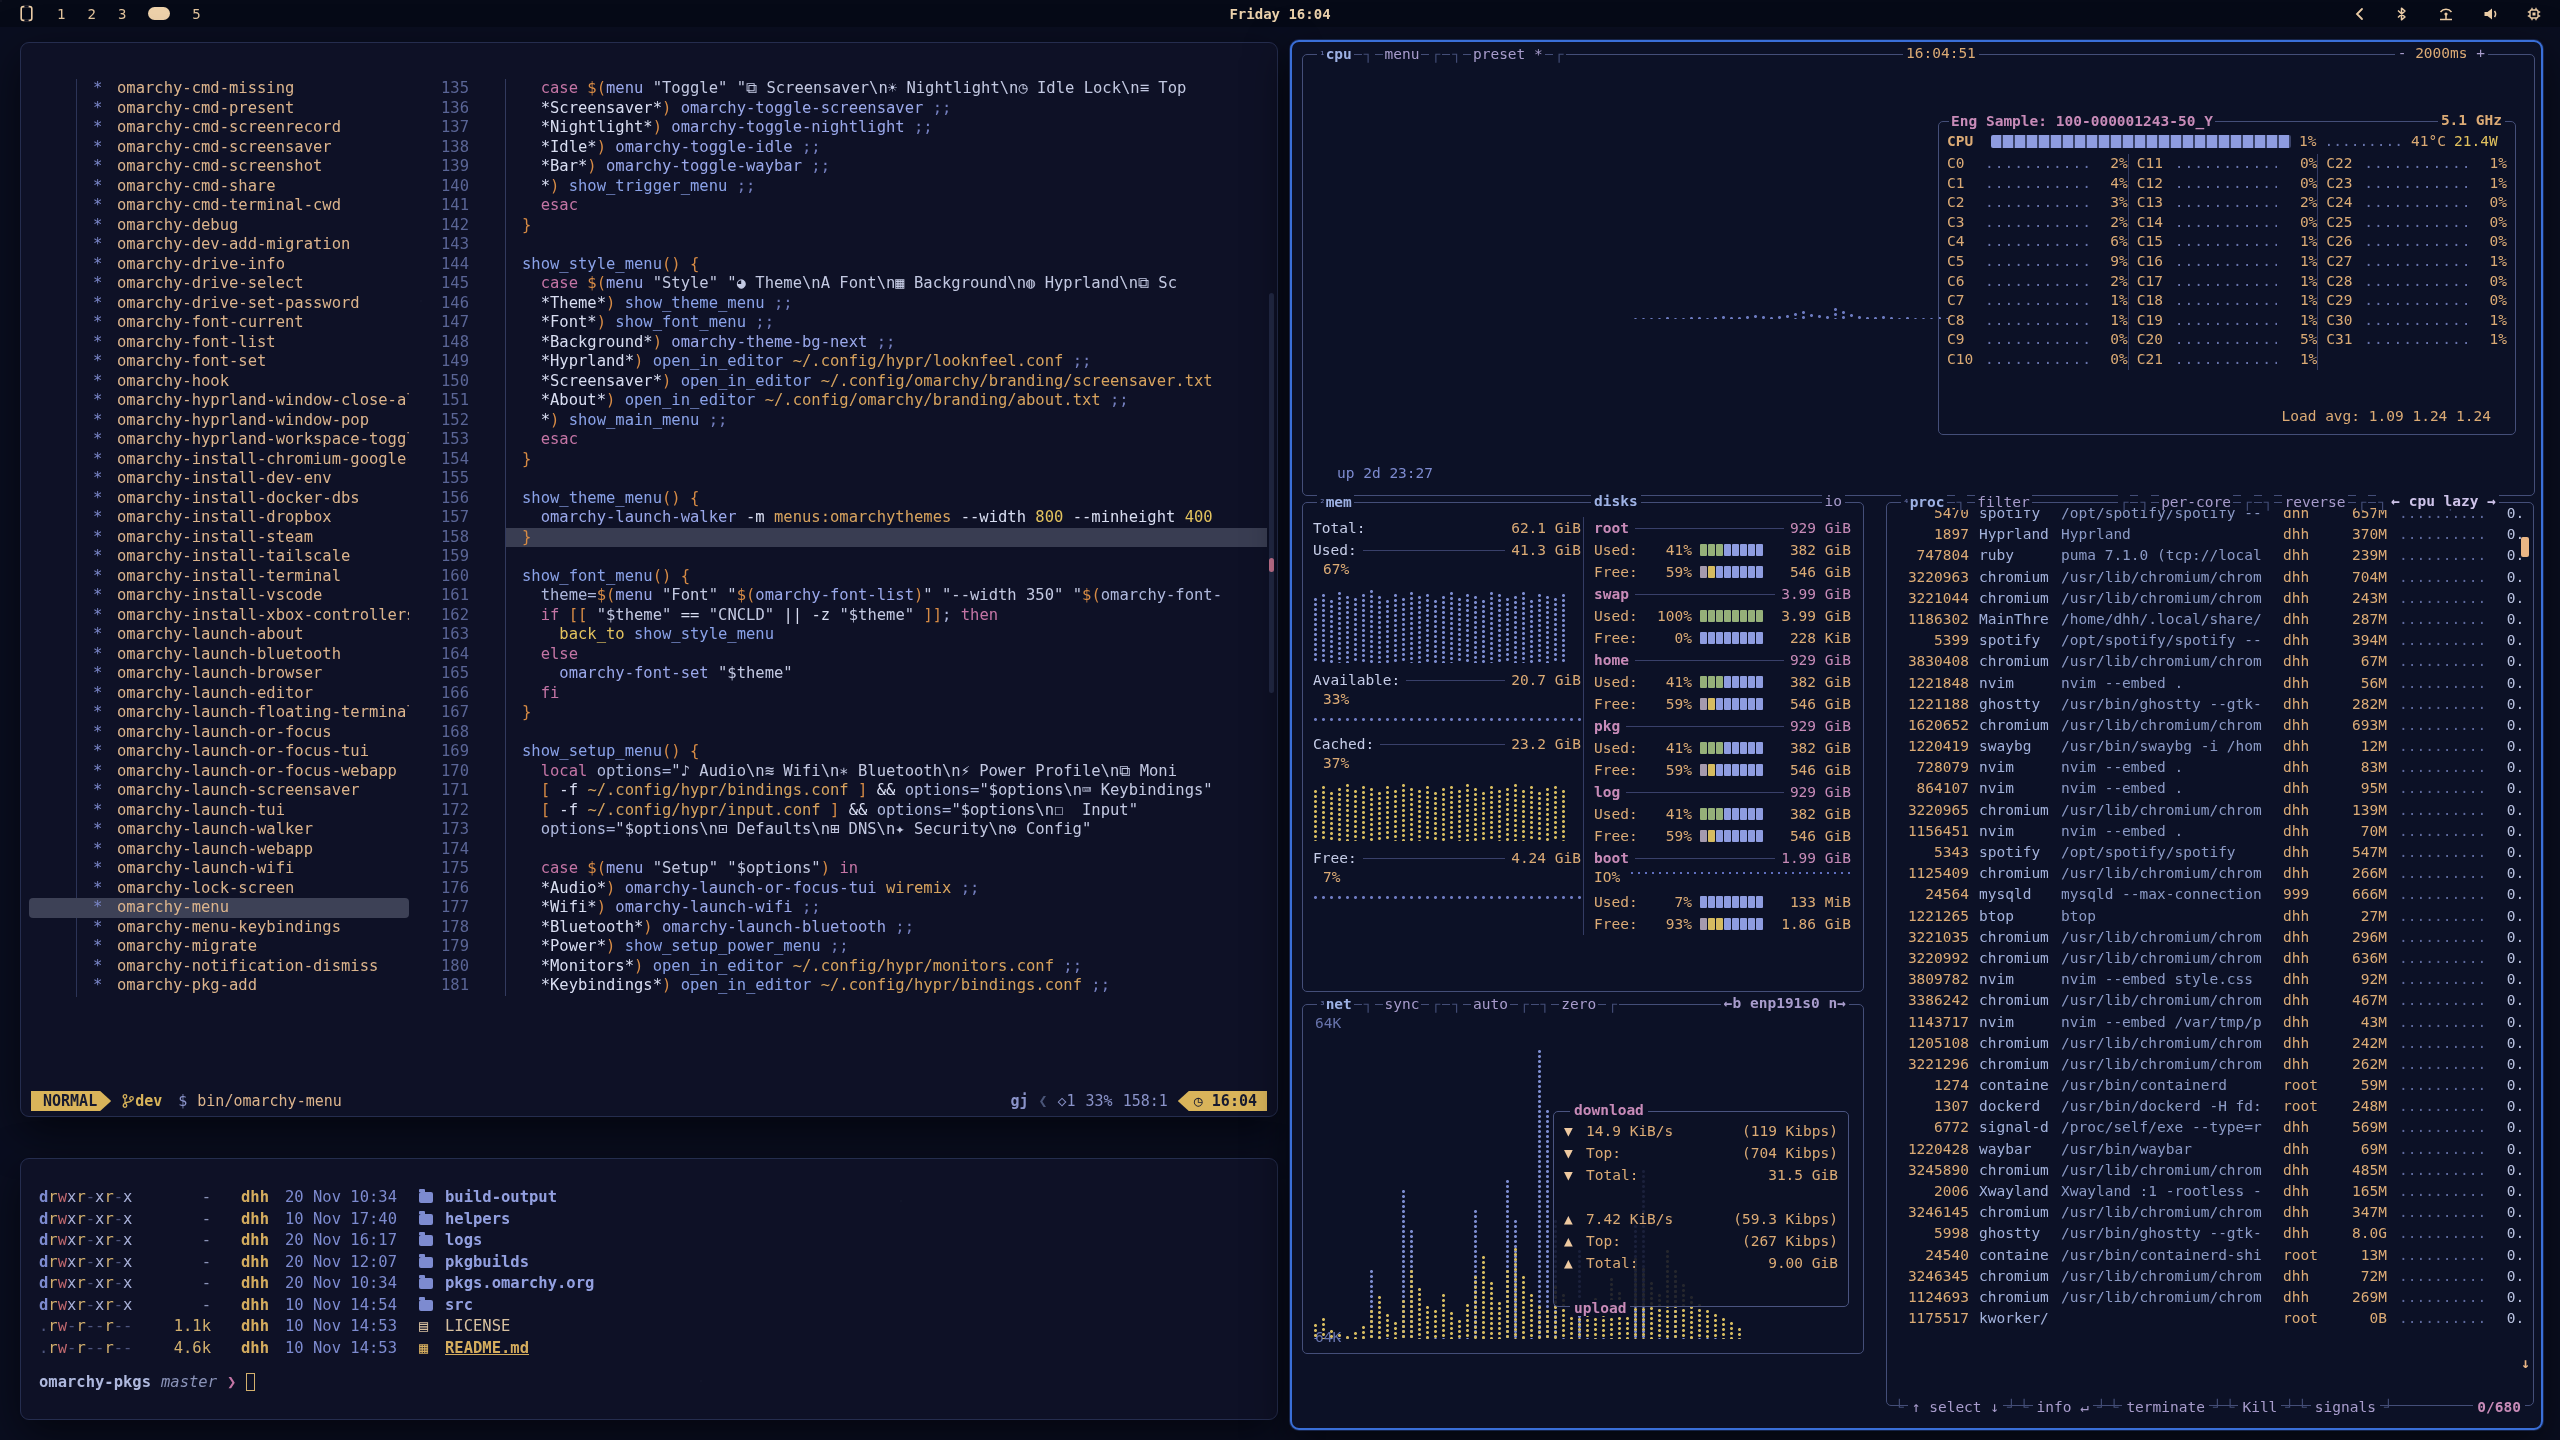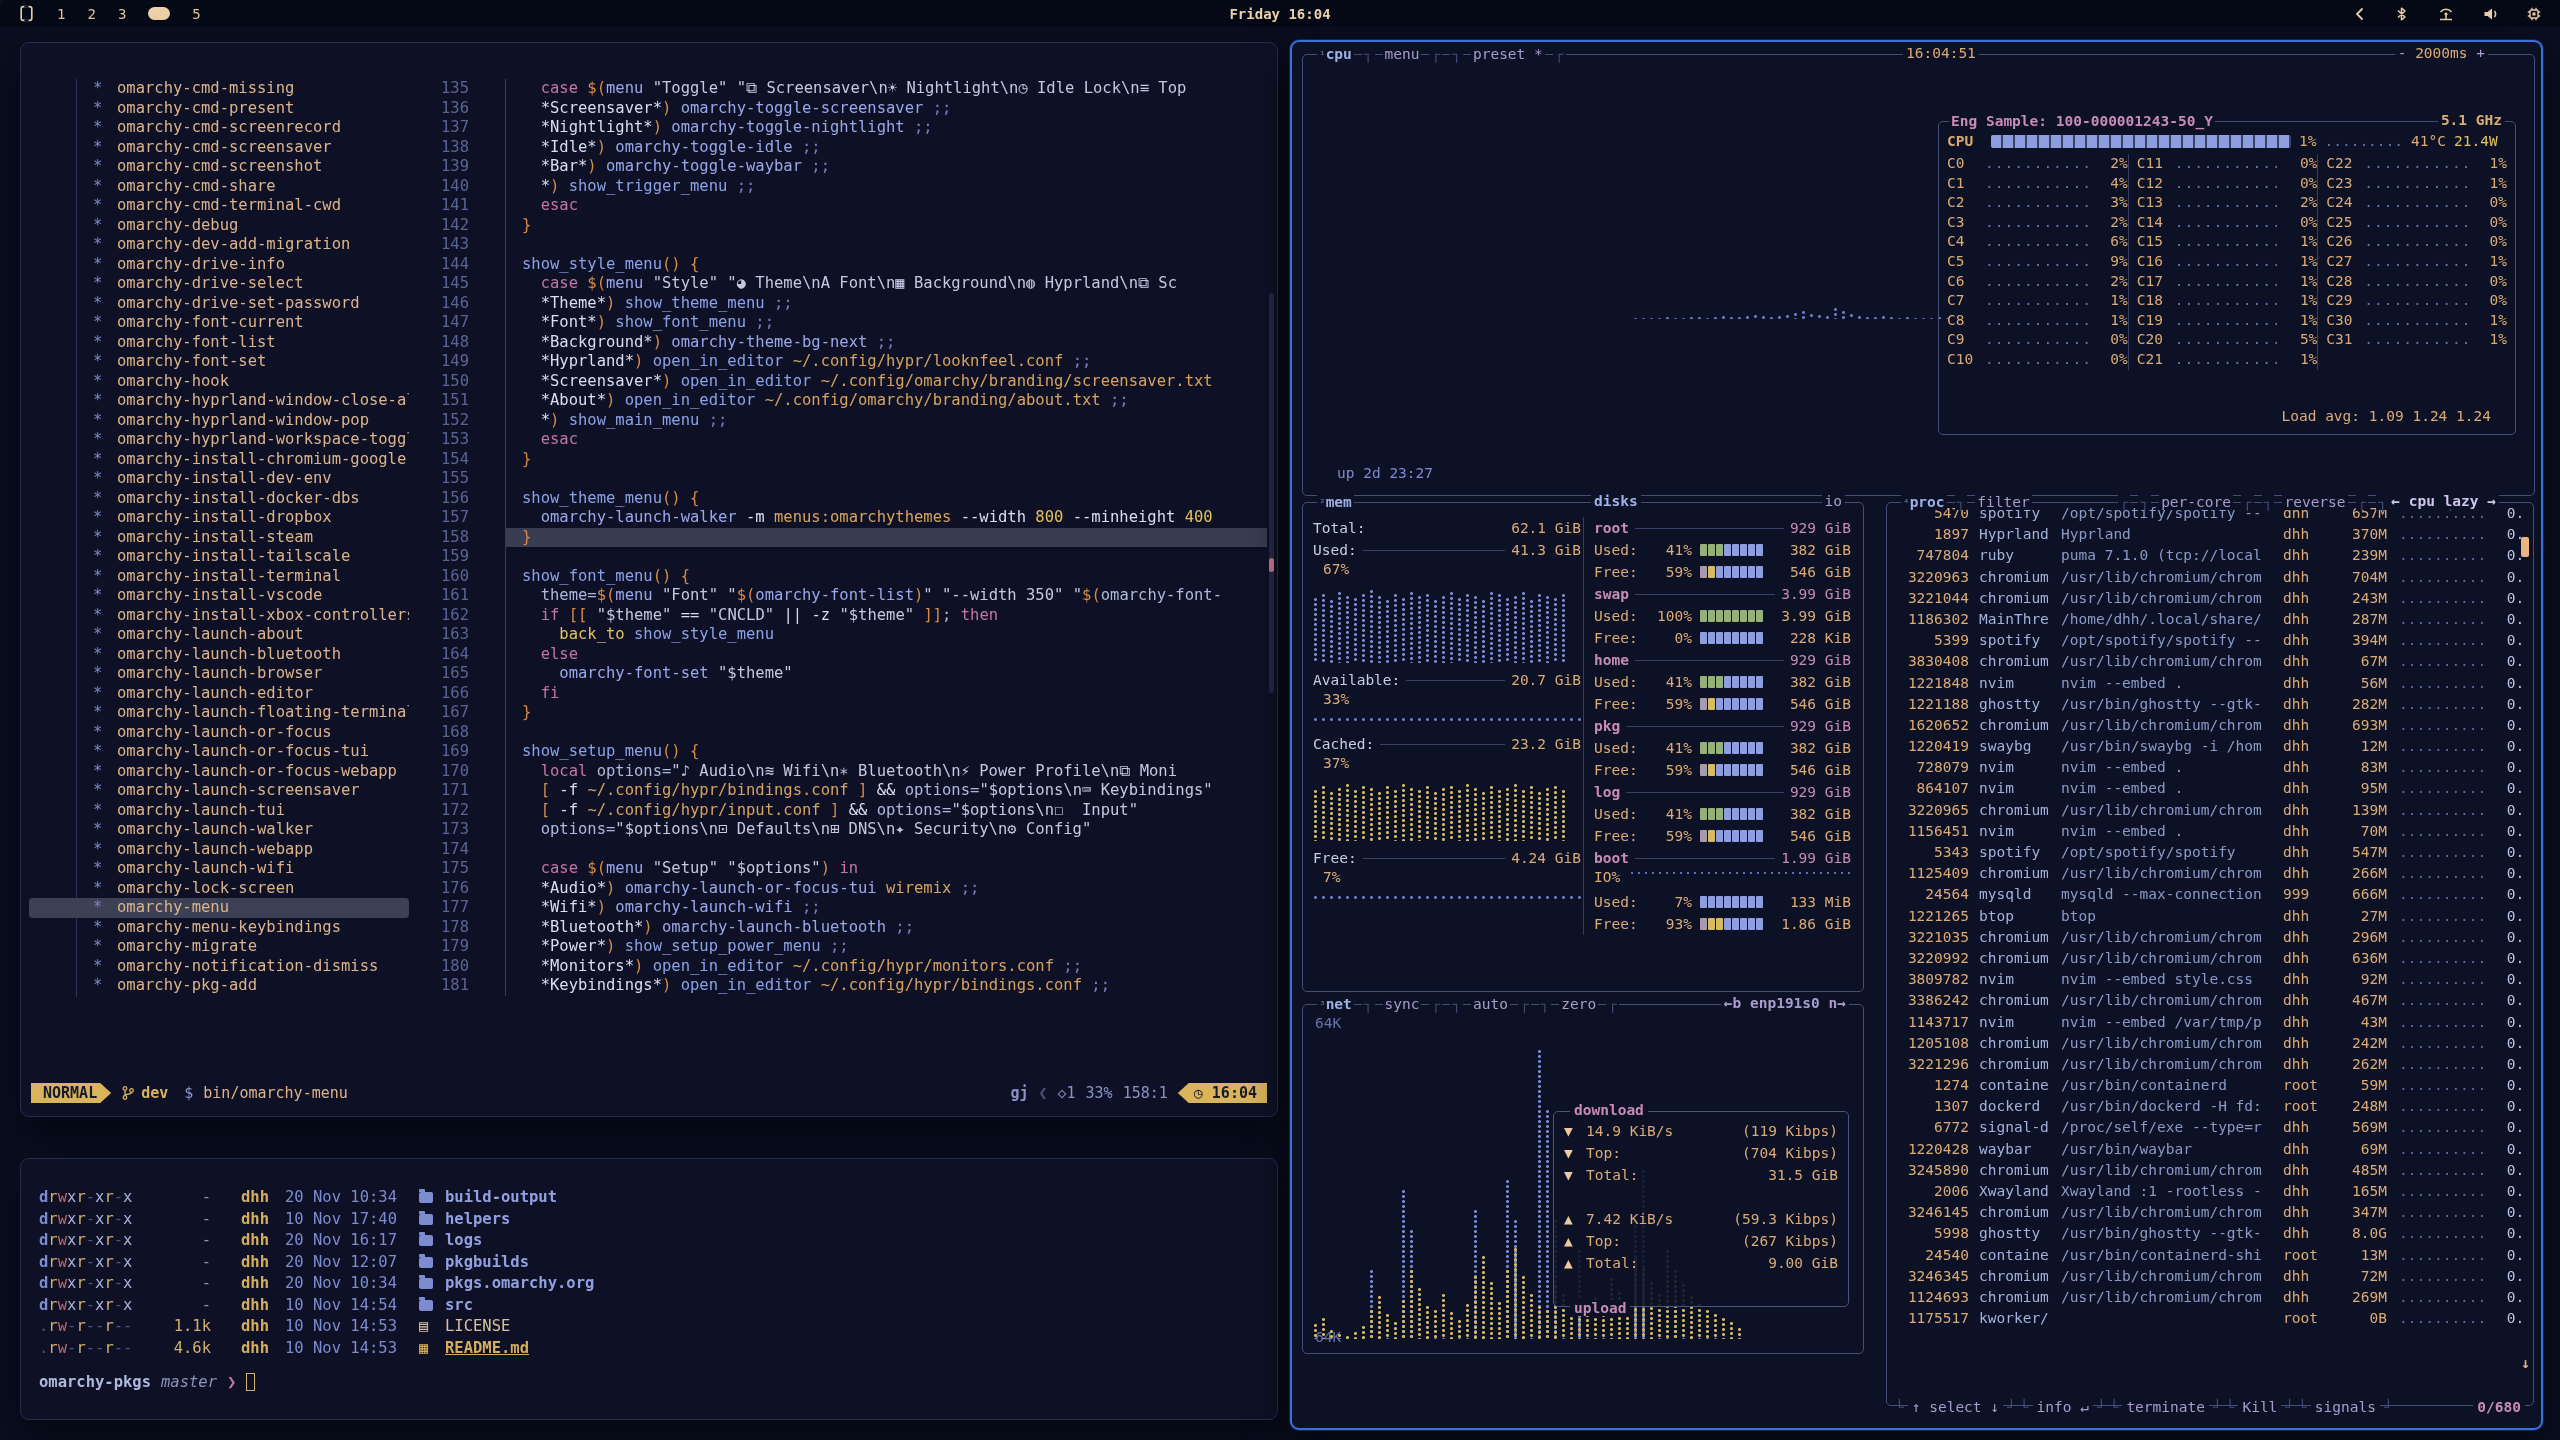--- a/index.html
+++ b/index.html
@@ -47,24 +47,24 @@
   .file-col.sel{background:#3d4156}
   .guide{position:absolute;left:55px;top:36px;height:918px;border-left:1px solid #2c3457}
   .gutter{width:60px;flex:none;text-align:right;color:#5a6596}
   .code-col{flex:1;margin-left:36px;padding-left:16px;border-left:1px solid #323a5e;overflow:hidden}
   .code-col.cur{background:#393d52}
   .tok-k{color:#c475a5}.tok-f{color:#8aa2e8}.tok-c{color:#9aa8ea}.tok-s{color:#c3c9e2}
   .tok-p{color:#d7a35e}.tok-o{color:#d78b45}.tok-m{color:#7580c0}.tok-w{color:#d9def2}
   .tok-y{color:#e2c25e}.tok-t{color:#aeb8dd}
   .ed-scrollbar{position:absolute;right:3px;top:250px;width:5px;height:400px;background:#222945;border-radius:3px}
   .ed-scrollbar i{position:absolute;left:0;top:265px;width:5px;height:14px;background:#c4738f;border-radius:3px;display:block}
-  #statusline{position:absolute;left:10px;right:10px;bottom:10px;height:26px;display:flex;align-items:center;font-size:15px;color:#8a93c9}
+  #statusline{position:absolute;left:10px;right:10px;bottom:2px;height:26px;display:flex;align-items:center;font-size:15px;color:#8a93c9}
   .mode{background:var(--gold);color:#161a30;font-weight:bold;padding:1px 14px 1px 12px;
     clip-path:polygon(0 0,calc(100% - 11px) 0,100% 50%,calc(100% - 11px) 100%,0 100%)}
-  .sl-branch{color:var(--gold);font-weight:bold;margin-left:6px}
+  .sl-branch{color:var(--gold);font-weight:bold;}
   .sl-prompt{color:#8a93c9;margin-left:16px}
   .sl-file{color:#dcb48c;margin-left:10px}
   .sl-right{margin-left:auto;display:flex;align-items:center;gap:10px}
   .sl-sep{color:#4a5578}
   .sl-badge{background:var(--gold);color:#161a30;font-weight:bold;padding:1px 10px 1px 16px;
     clip-path:polygon(11px 0,100% 0,100% 100%,11px 100%,0 50%)}
   
   #term-rows{position:absolute;left:18px;top:28px;right:16px;font-size:15.5px;line-height:21.5px;white-space:pre}
   .t-row{display:flex}
   .t-perm{width:120px;flex:none}

